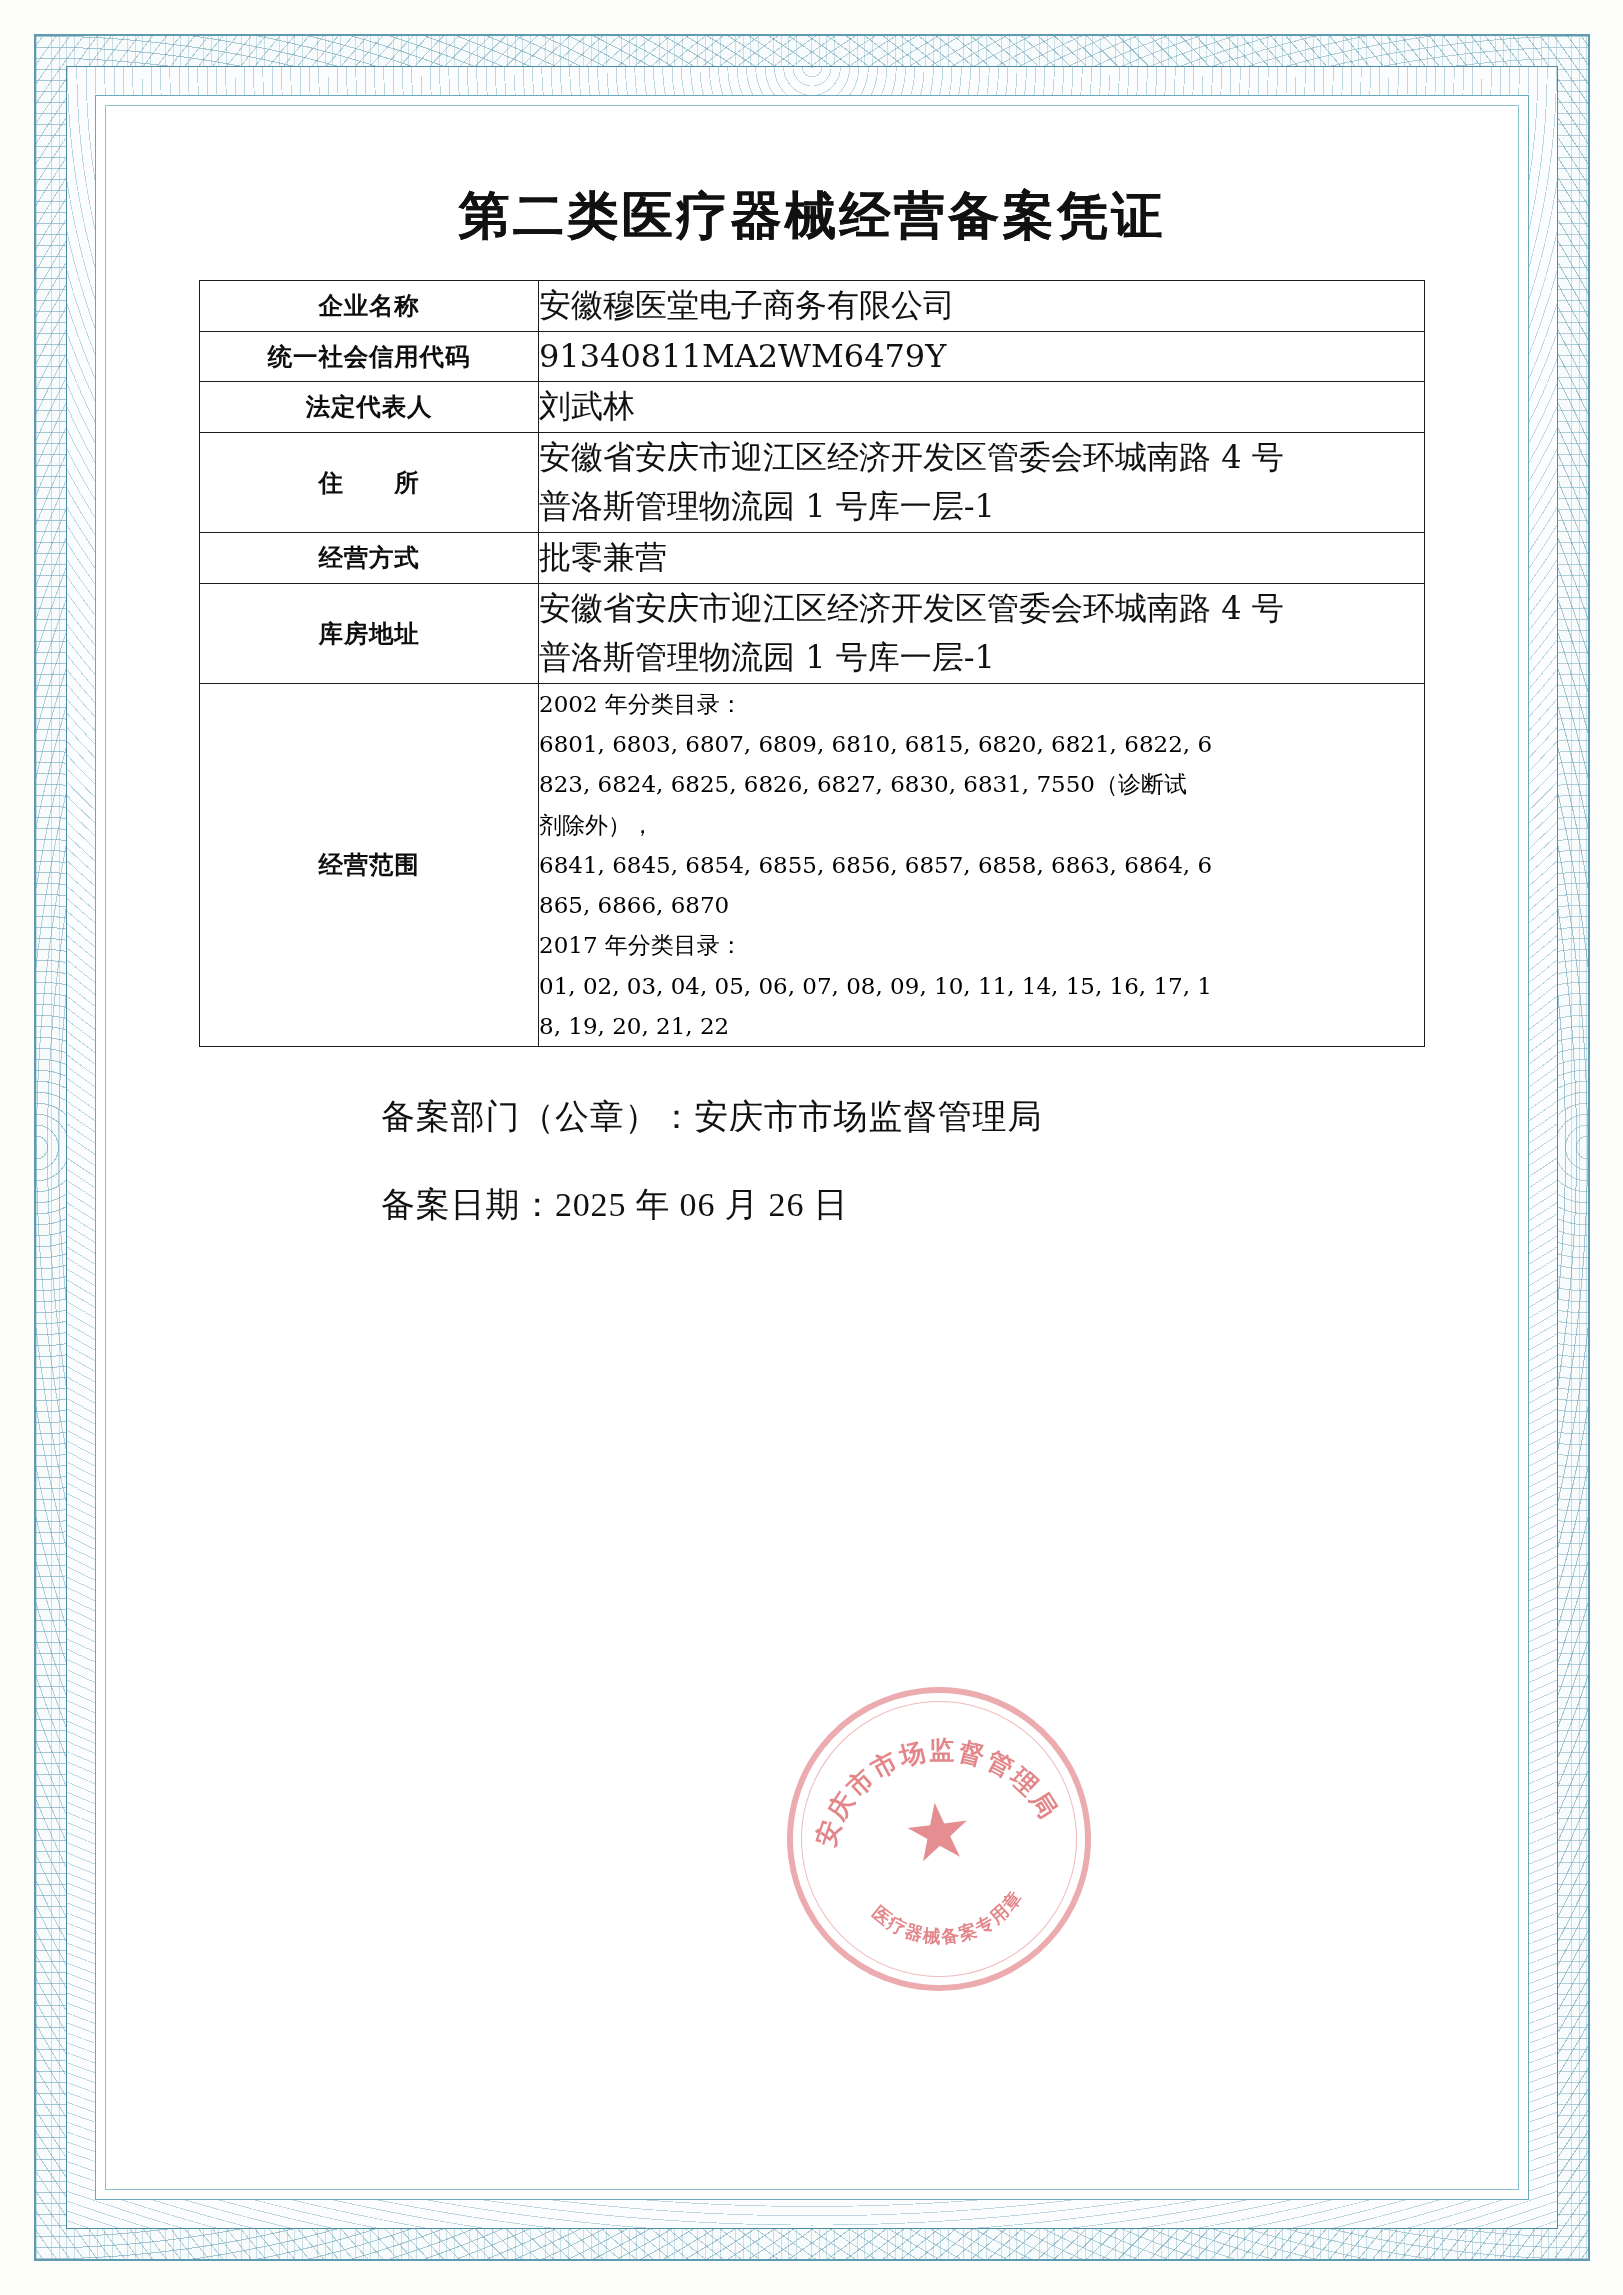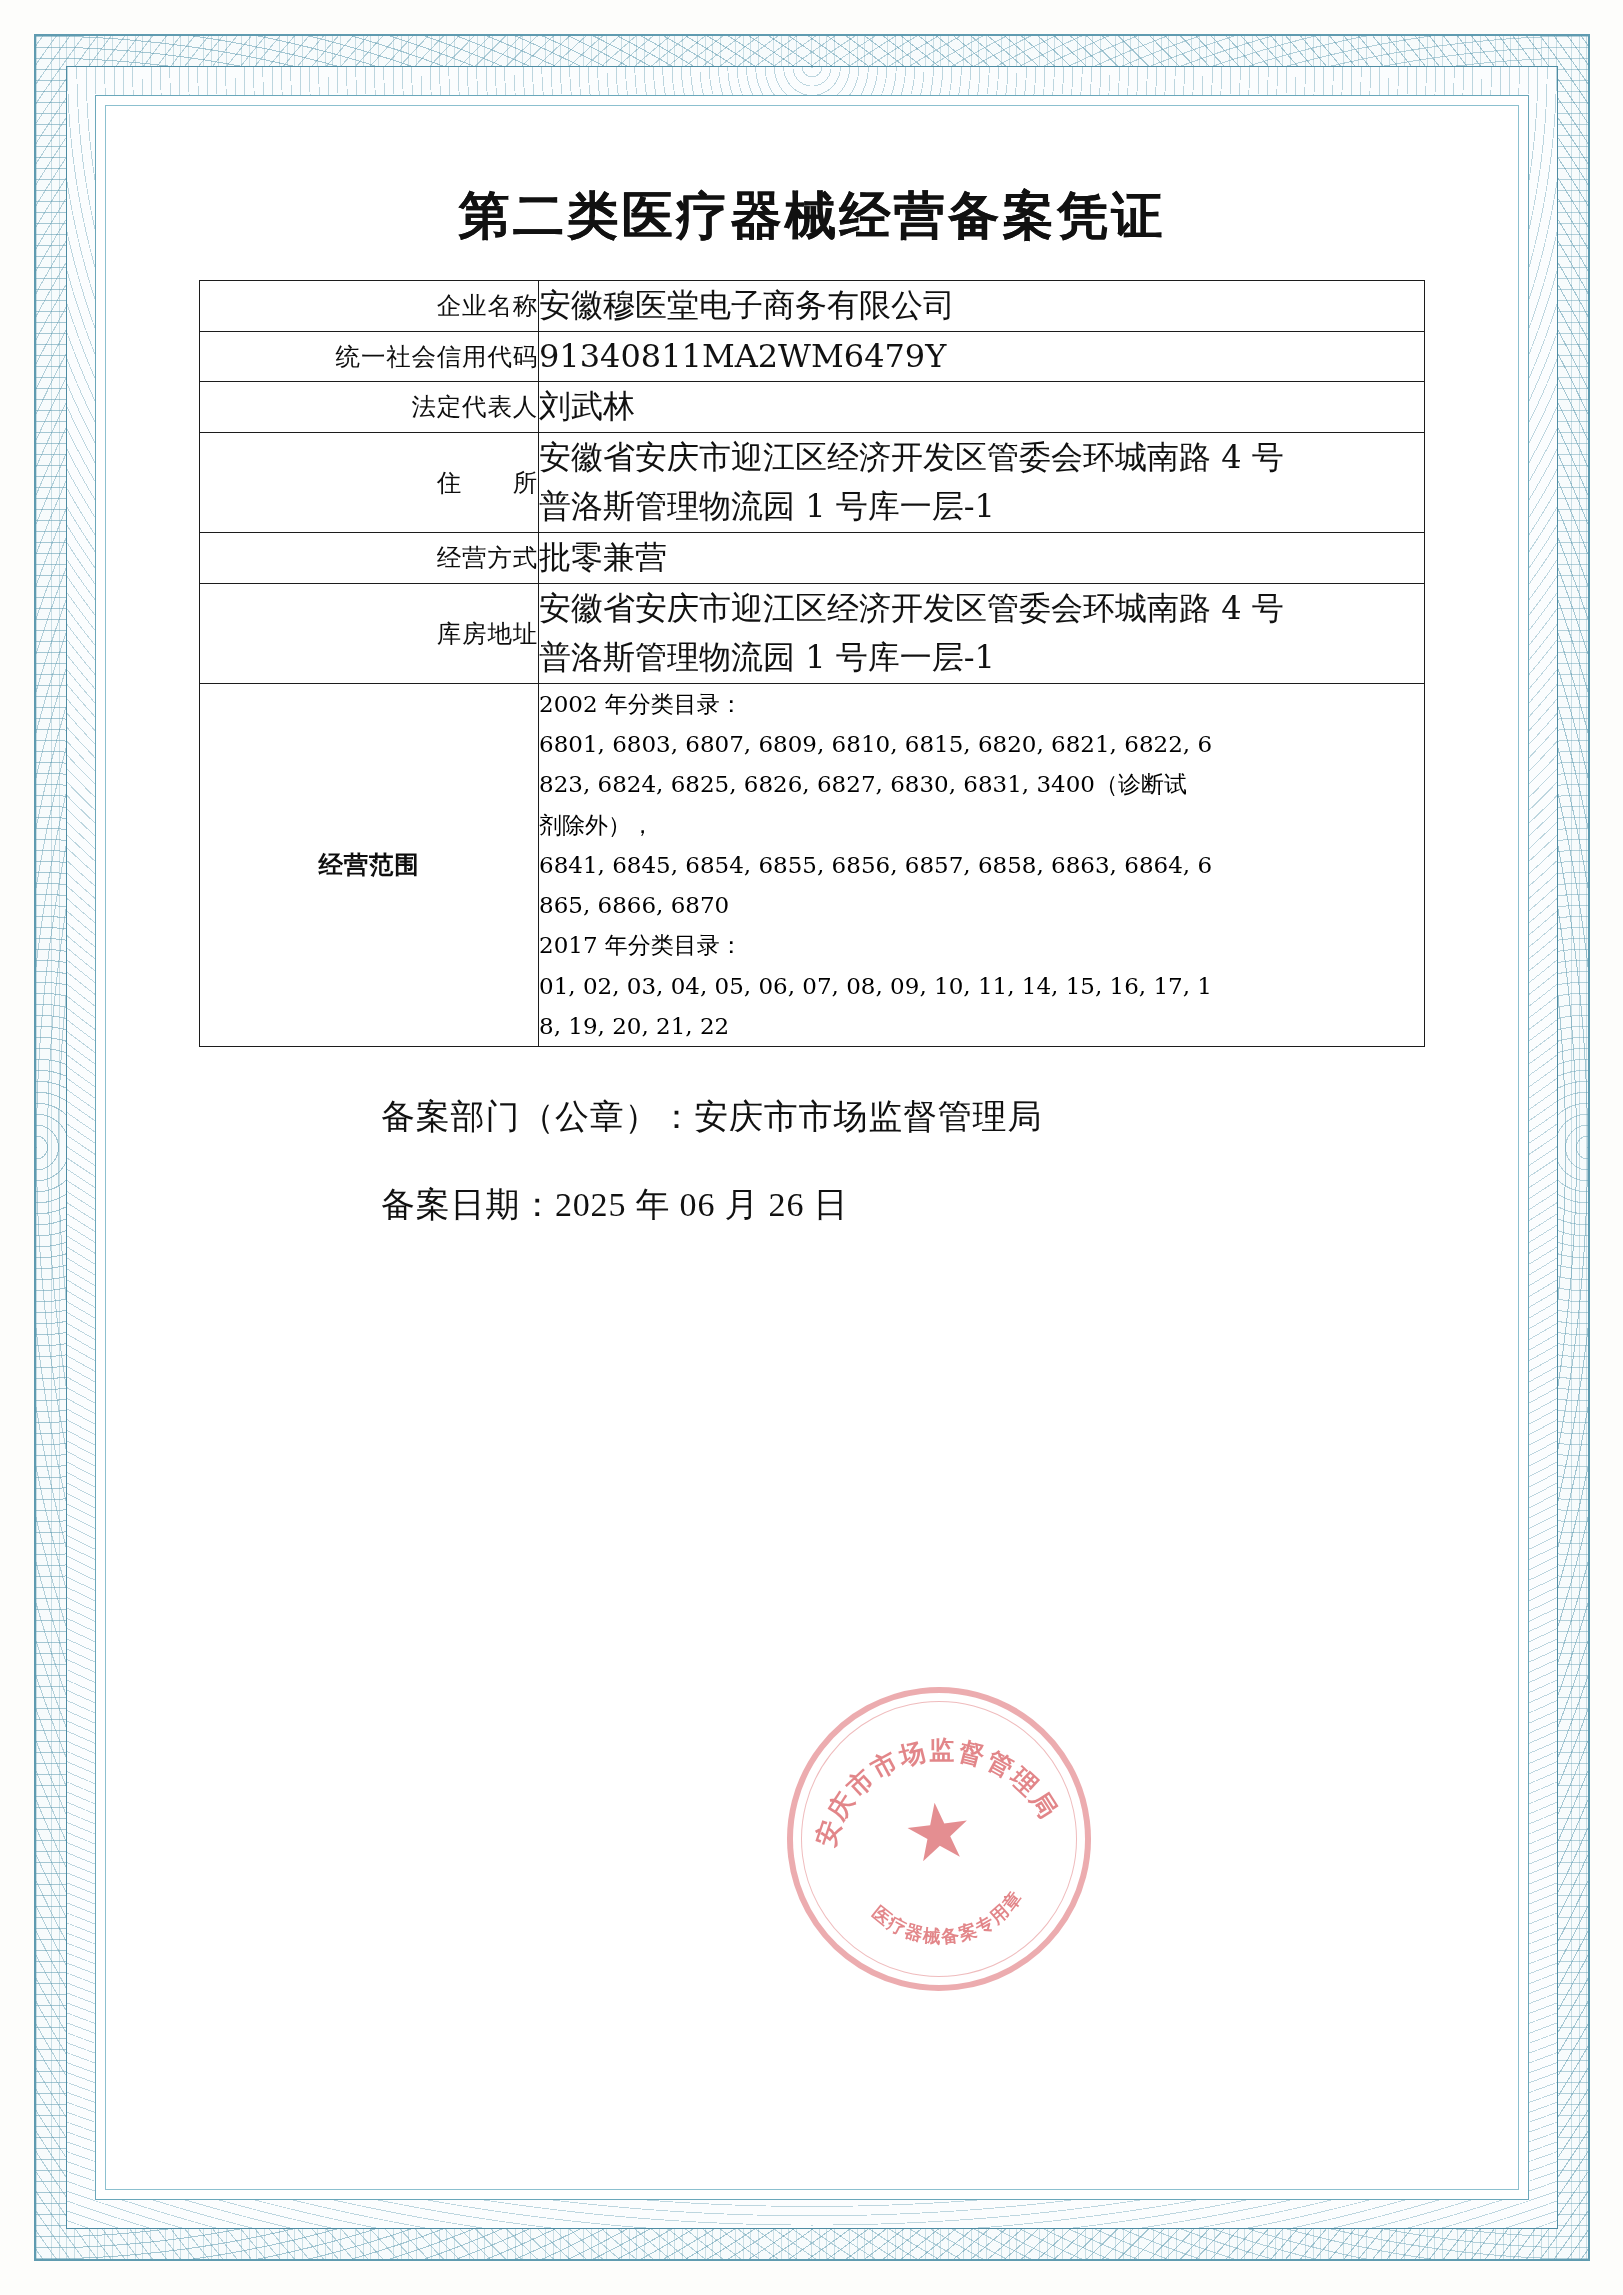--- a/index.html
+++ b/index.html
@@ -105,23 +105,23 @@
     border-collapse: collapse;
     table-layout: fixed;
   }
   table.cert td {
     border: 1.4px solid #1c1c1c;
     padding: 0;
     vertical-align: middle;
   }
   td.label {
     width: 338px;
-    text-align: right;
+    text-align: center;
     font-size: 24.5px;
-    font-weight: normal;
+    font-weight: bold;
     color: #0e0e0e;
     padding: 13.5px 5px;
     font-family: "DejaVu Serif", serif;
     letter-spacing: 0.8px;
   }
   td.value {
     font-size: 32px;
     color: #111;
     padding: 13.5px 18.6px;
     line-height: 1.55;
@@ -260,21 +260,21 @@
           <td class="value">
             <span>安徽省安庆市迎江区经济开发区管委会环城南路 4 号</span>
             <span class="line2">普洛斯管理物流园 1 号库一层-1</span>
           </td>
         </tr>
         <tr>
           <td class="label scope-label">经营范围</td>
           <td class="scope-value">
             <p>2002 年分类目录：</p>
             <p>6801, 6803, 6807, 6809, 6810, 6815, 6820, 6821, 6822, 6</p>
-            <p>823, 6824, 6825, 6826, 6827, 6830, 6831, 3400（诊断试</p>
+            <p>823, 6824, 6825, 6826, 6827, 6830, 6831, 7550（诊断试</p>
             <p>剂除外），</p>
             <p>6841, 6845, 6854, 6855, 6856, 6857, 6858, 6863, 6864, 6</p>
             <p>865, 6866, 6870</p>
             <p>2017 年分类目录：</p>
             <p>01, 02, 03, 04, 05, 06, 07, 08, 09, 10, 11, 14, 15, 16, 17, 1</p>
             <p>8, 19, 20, 21, 22</p>
           </td>
         </tr>
       </tbody>
     </table>

